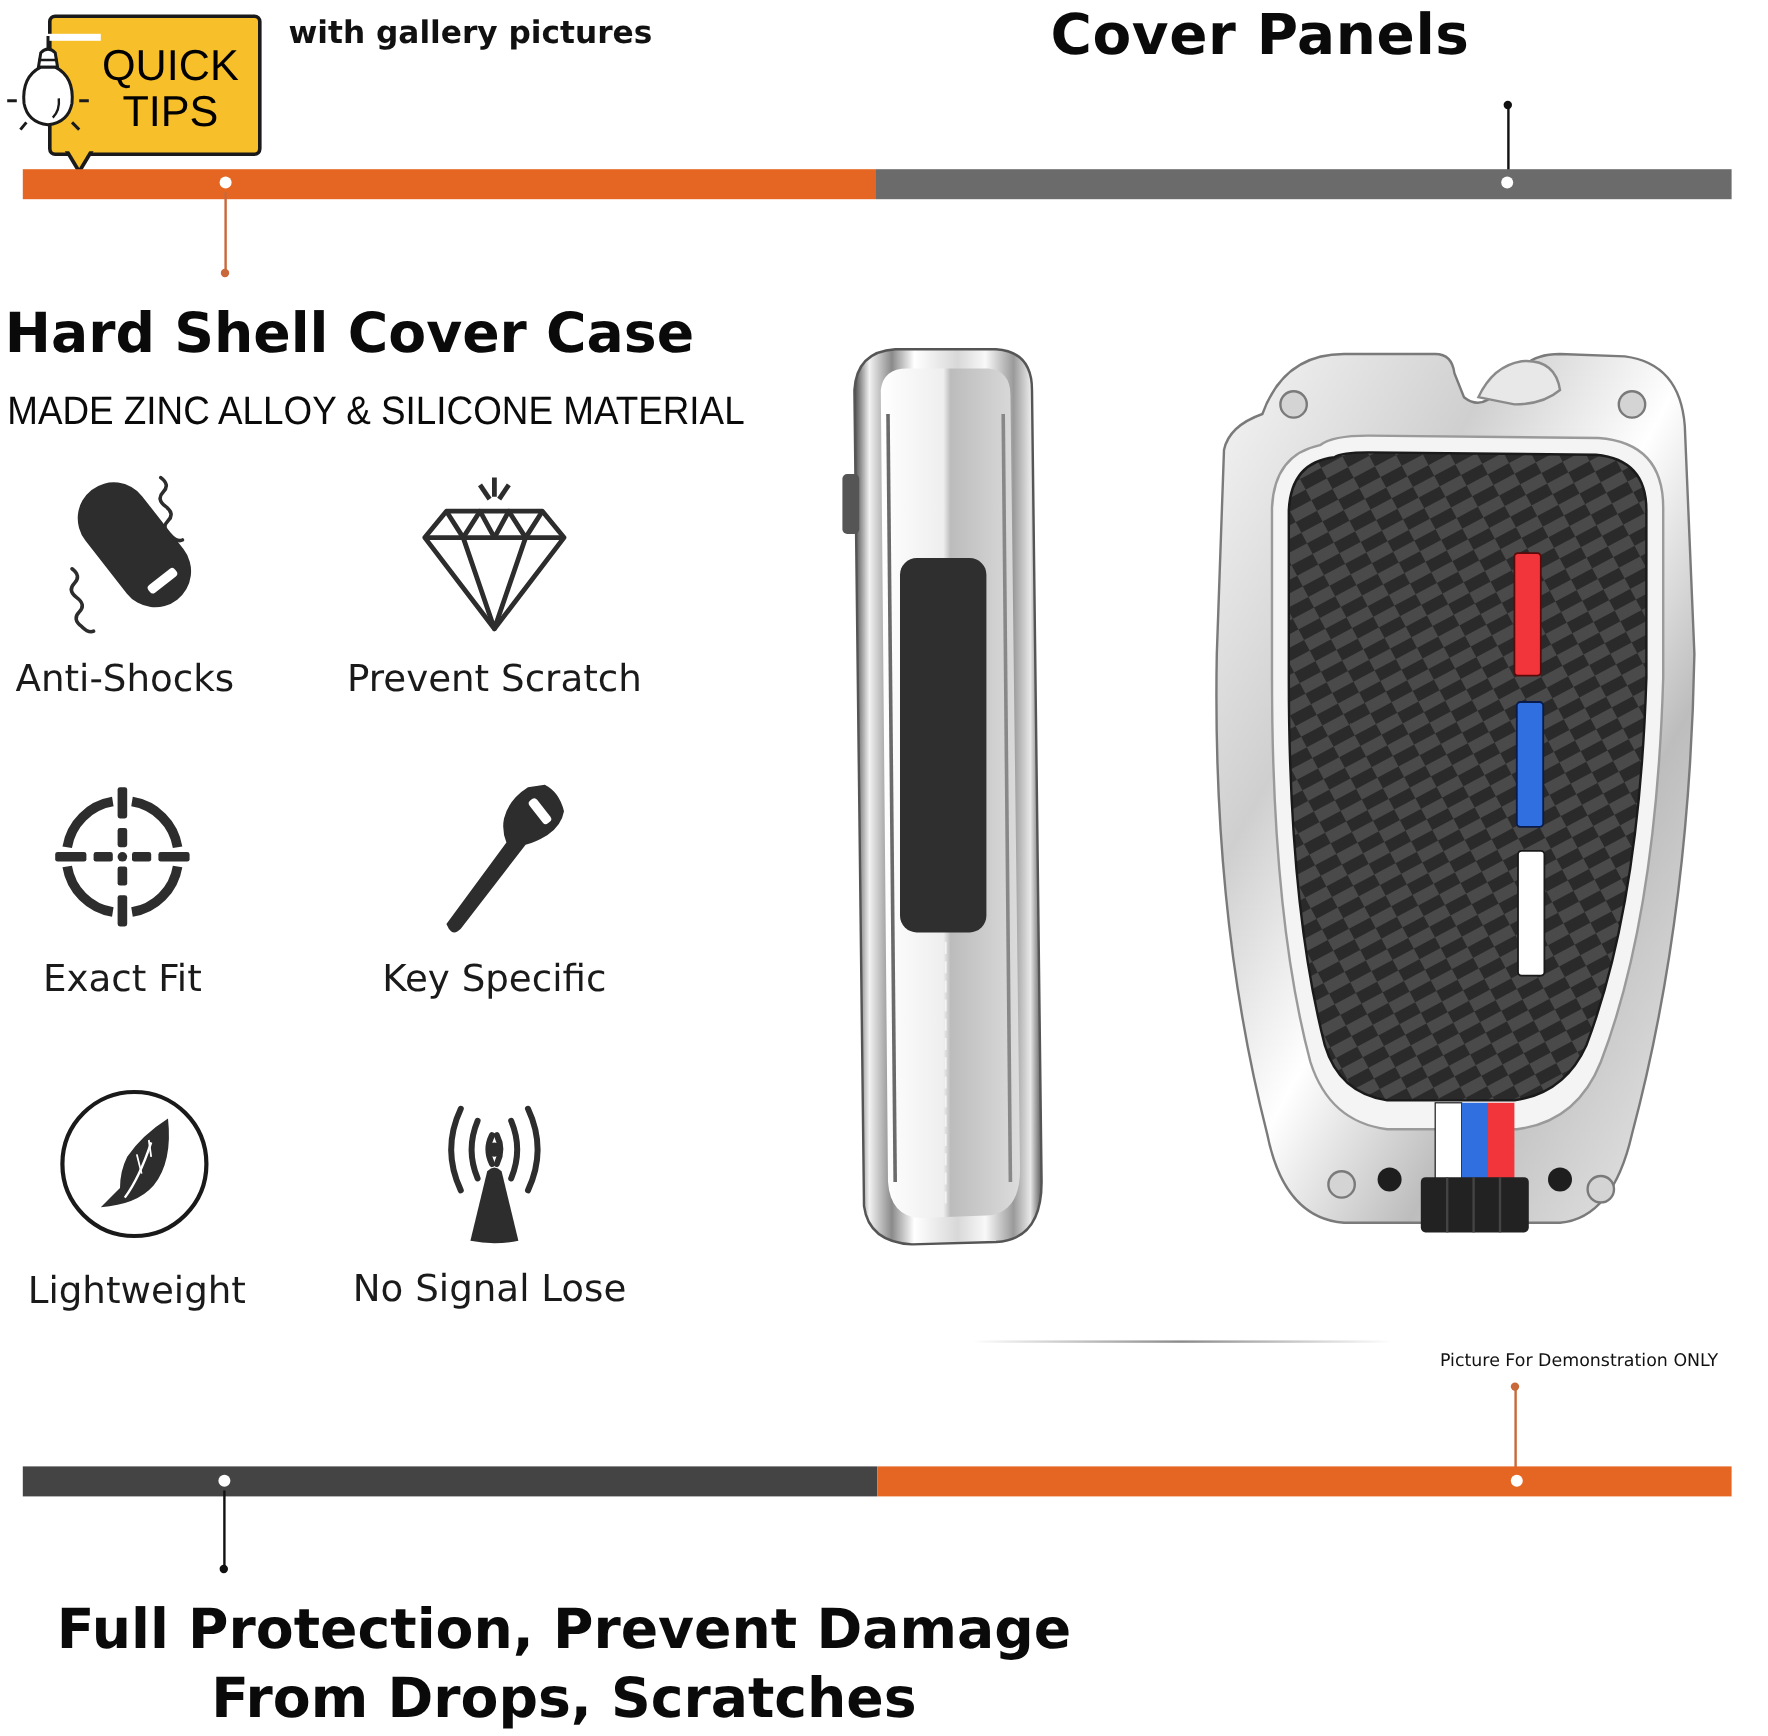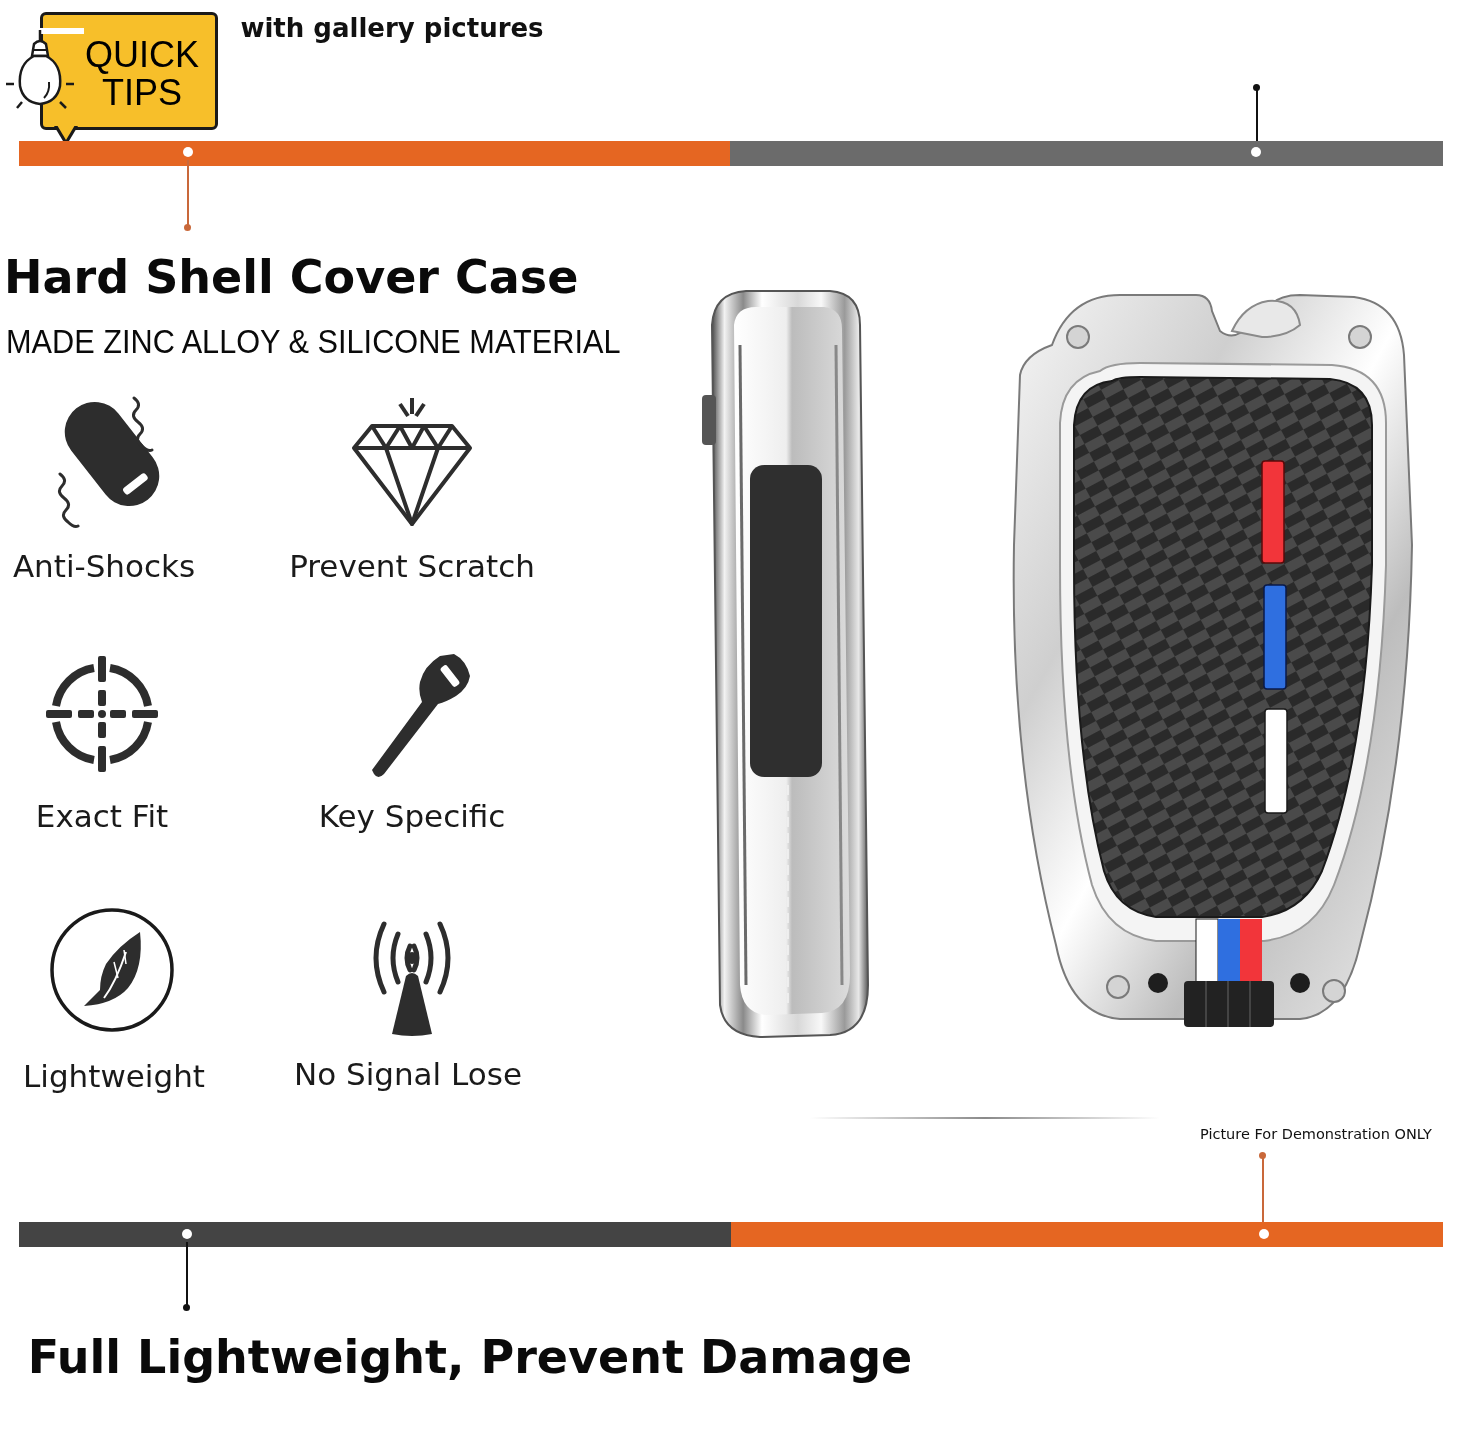--- a/index.html
+++ b/index.html
@@ -104,20 +104,21 @@
 <div class="abs tips-text">
   <div>QUICK</div>
   <div>TIPS</div>
 </div>
 
 <div class="abs compare-text">
   <div>with gallery pictures</div>
 </div>
 
 <div class="abs top-title">
+  <div>Cover Panels</div>
 </div>
 <div class="abs dot-end" style="left:1253px; top:84px; background:#111;"></div>
 <div class="abs vline" style="left:1256px; top:88px; height:58px; background:#111;"></div>
 
 <div class="abs bar bar-top-orange"></div>
 <div class="abs bar bar-top-gray"></div>
 <div class="abs dot-white" style="left:183px; top:147px;"></div>
 <div class="abs dot-white" style="left:1251px; top:147px;"></div>
 <div class="abs vline" style="left:187px; top:160px; height:66px; background:#c9683a;"></div>
 <div class="abs dot-end" style="left:184px; top:224px; background:#c9683a;"></div>
@@ -298,14 +299,15 @@
 <div class="abs vline" style="left:1262px; top:1156px; height:70px; background:#c9683a;"></div>
 
 <div class="abs bar bar-bot-gray"></div>
 <div class="abs bar bar-bot-orange"></div>
 <div class="abs dot-white" style="left:182px; top:1229px;"></div>
 <div class="abs dot-white" style="left:1259px; top:1229px;"></div>
 <div class="abs vline" style="left:186px; top:1242px; height:64px; background:#111;"></div>
 <div class="abs dot-end" style="left:183px; top:1304px; background:#111;"></div>
 
 <div class="abs bottom-title">
-  <div>Full Lightweight, Prevent Damage</div>
+  <div>Full Protection, Prevent Damage</div>
+  <div>From Drops, Scratches</div>
 </div>
 
 </body></html>

